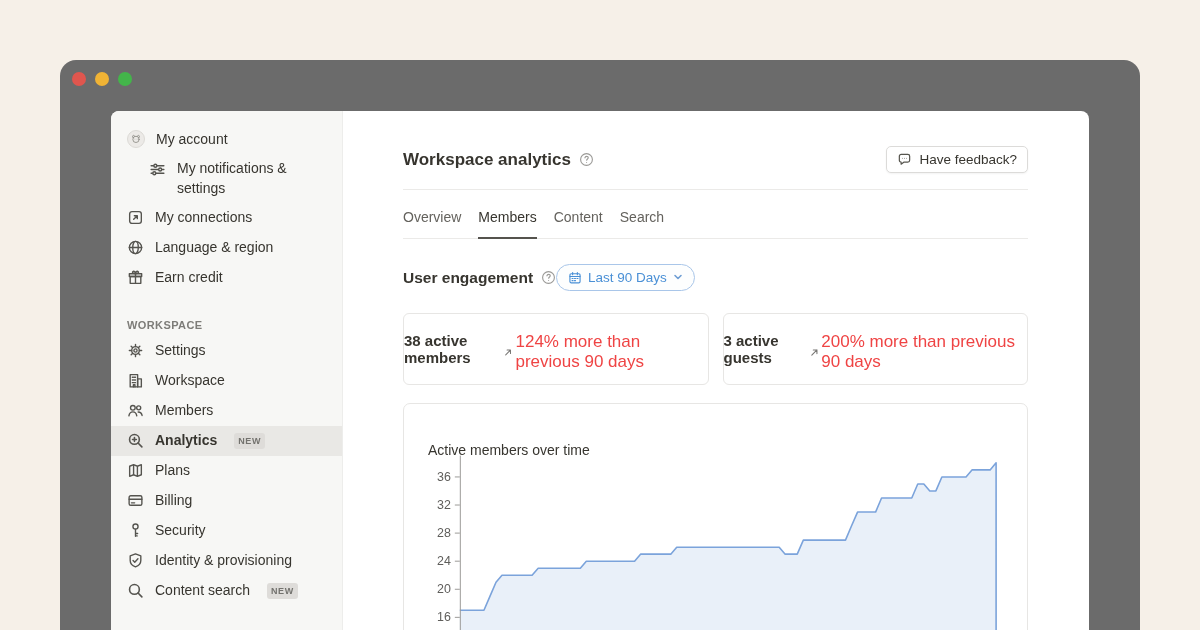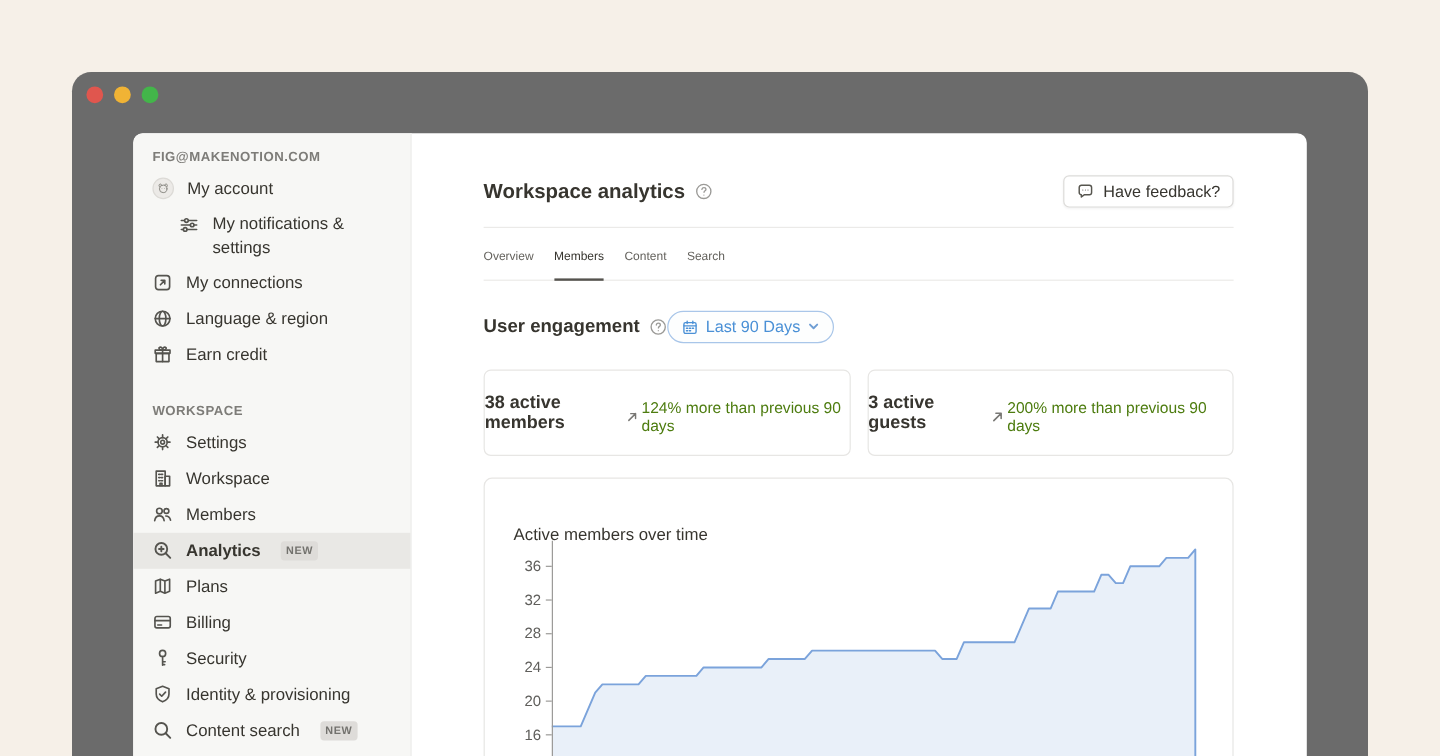--- a/index.html
+++ b/index.html
@@ -59,21 +59,21 @@
   .btn {
     display:flex; align-items:center; gap:7px; height:27px; padding:0 10px;
     background:#fff; border:1px solid #dcdbd9; border-radius:5px;
     box-shadow:0 1px 2px rgba(15,15,15,0.05); font-size:13.5px; font-weight:500;
     cursor:pointer; color:#37352f;
   }
   .btn svg { width:15px; height:15px; stroke:#57564f; fill:none; stroke-width:1.3; stroke-linecap:round; stroke-linejoin:round; }
   .divider { height:1px; background:#ebeae8; margin-top:16px; }
   
   .tabs { display:flex; gap:17px; margin-top:19px; border-bottom:1px solid #ebeae8; }
-  .tab { font-size:10px; color:#64625d; padding-bottom:13px; cursor:pointer; position:relative; }
+  .tab { font-size:14px; color:#64625d; padding-bottom:13px; cursor:pointer; position:relative; }
   .tab.selected { color:#37352f; font-weight:500; }
   .tab.selected::after {
     content:""; position:absolute; left:0; right:0; bottom:-1px; height:2px; background:#55534e;
   }
   
   .section-row { margin-top:25px; display:flex; align-items:center; }
   .section-title-wrap { display:flex; align-items:center; gap:8px; }
   .section-title { font-size:15.5px; font-weight:700; }
   .pill {
     display:flex; align-items:center; gap:6px; height:27px; padding:0 11px;
@@ -82,21 +82,21 @@
   }
   .pill svg { width:14px; height:14px; stroke:#4a90d6; fill:none; stroke-width:1.3; stroke-linecap:round; stroke-linejoin:round; }
   .pill .chev svg { width:10px; height:10px; stroke:#6f9ed4; stroke-width:1.6; }
   
   .cards { display:flex; gap:14px; margin-top:22px; }
   .card {
     flex:1; height:72px; border:1px solid #e7e6e4; border-radius:6px;
     display:flex; flex-direction:row; align-items:center; justify-content:center; background:#fff;
   }
   .card-value { font-size:15px; font-weight:700; }
-  .card-delta { margin-top:6px; font-size:13px; color:#4d7c0f; display:flex; align-items:center; gap:3px; }
+  .card-delta { margin-top:6px; font-size:17px; color:#ef4444; display:flex; align-items:center; gap:3px; }
   .card-delta svg { width:11px; height:11px; stroke:#787774; fill:none; stroke-width:1.5; stroke-linecap:round; stroke-linejoin:round; }
   
   .chart-card {
     margin-top:18px; height:262px; border:1px solid #e7e6e4; border-radius:7px;
     position:relative; background:#fff; overflow:hidden;
   }
   .chart-title { position:absolute; top:38px; left:24px; font-size:14px; font-weight:400; }
   .chart-svg { position:absolute; left:0; top:0; width:100%; height:100%; }
 </style>
 </head>
@@ -105,21 +105,20 @@
 <div class="window">
   <div class="traffic">
     <div class="dot" style="background:#e0564e"></div>
     <div class="dot" style="background:#f0b335"></div>
     <div class="dot" style="background:#43b54a"></div>
   </div>
 
   <div class="panel">
 
     <div class="sidebar">
-      <div class="side-heading email">FIG@MAKENOTION.COM</div>
 
       <div class="row">
         <span class="ic avatar-circle">
           <svg viewBox="0 0 16 16" style="width:12px;height:12px;stroke:#8a8983;fill:none;stroke-width:1.1">
             <circle cx="8" cy="8.5" r="4.2"></circle>
             <path d="M4.2 6.5C3 5.5 3 3.5 4.5 3.2c1 -.2 1.8.6 2 1.4M11.8 6.5c1.2-1 1.2-3-.3-3.3-1-.2-1.8.6-2 1.4"></path>
             <circle cx="6.6" cy="8" r="0.5" fill="#8a8983" stroke="none"></circle>
             <circle cx="9.4" cy="8" r="0.5" fill="#8a8983" stroke="none"></circle>
           </svg>
         </span>

